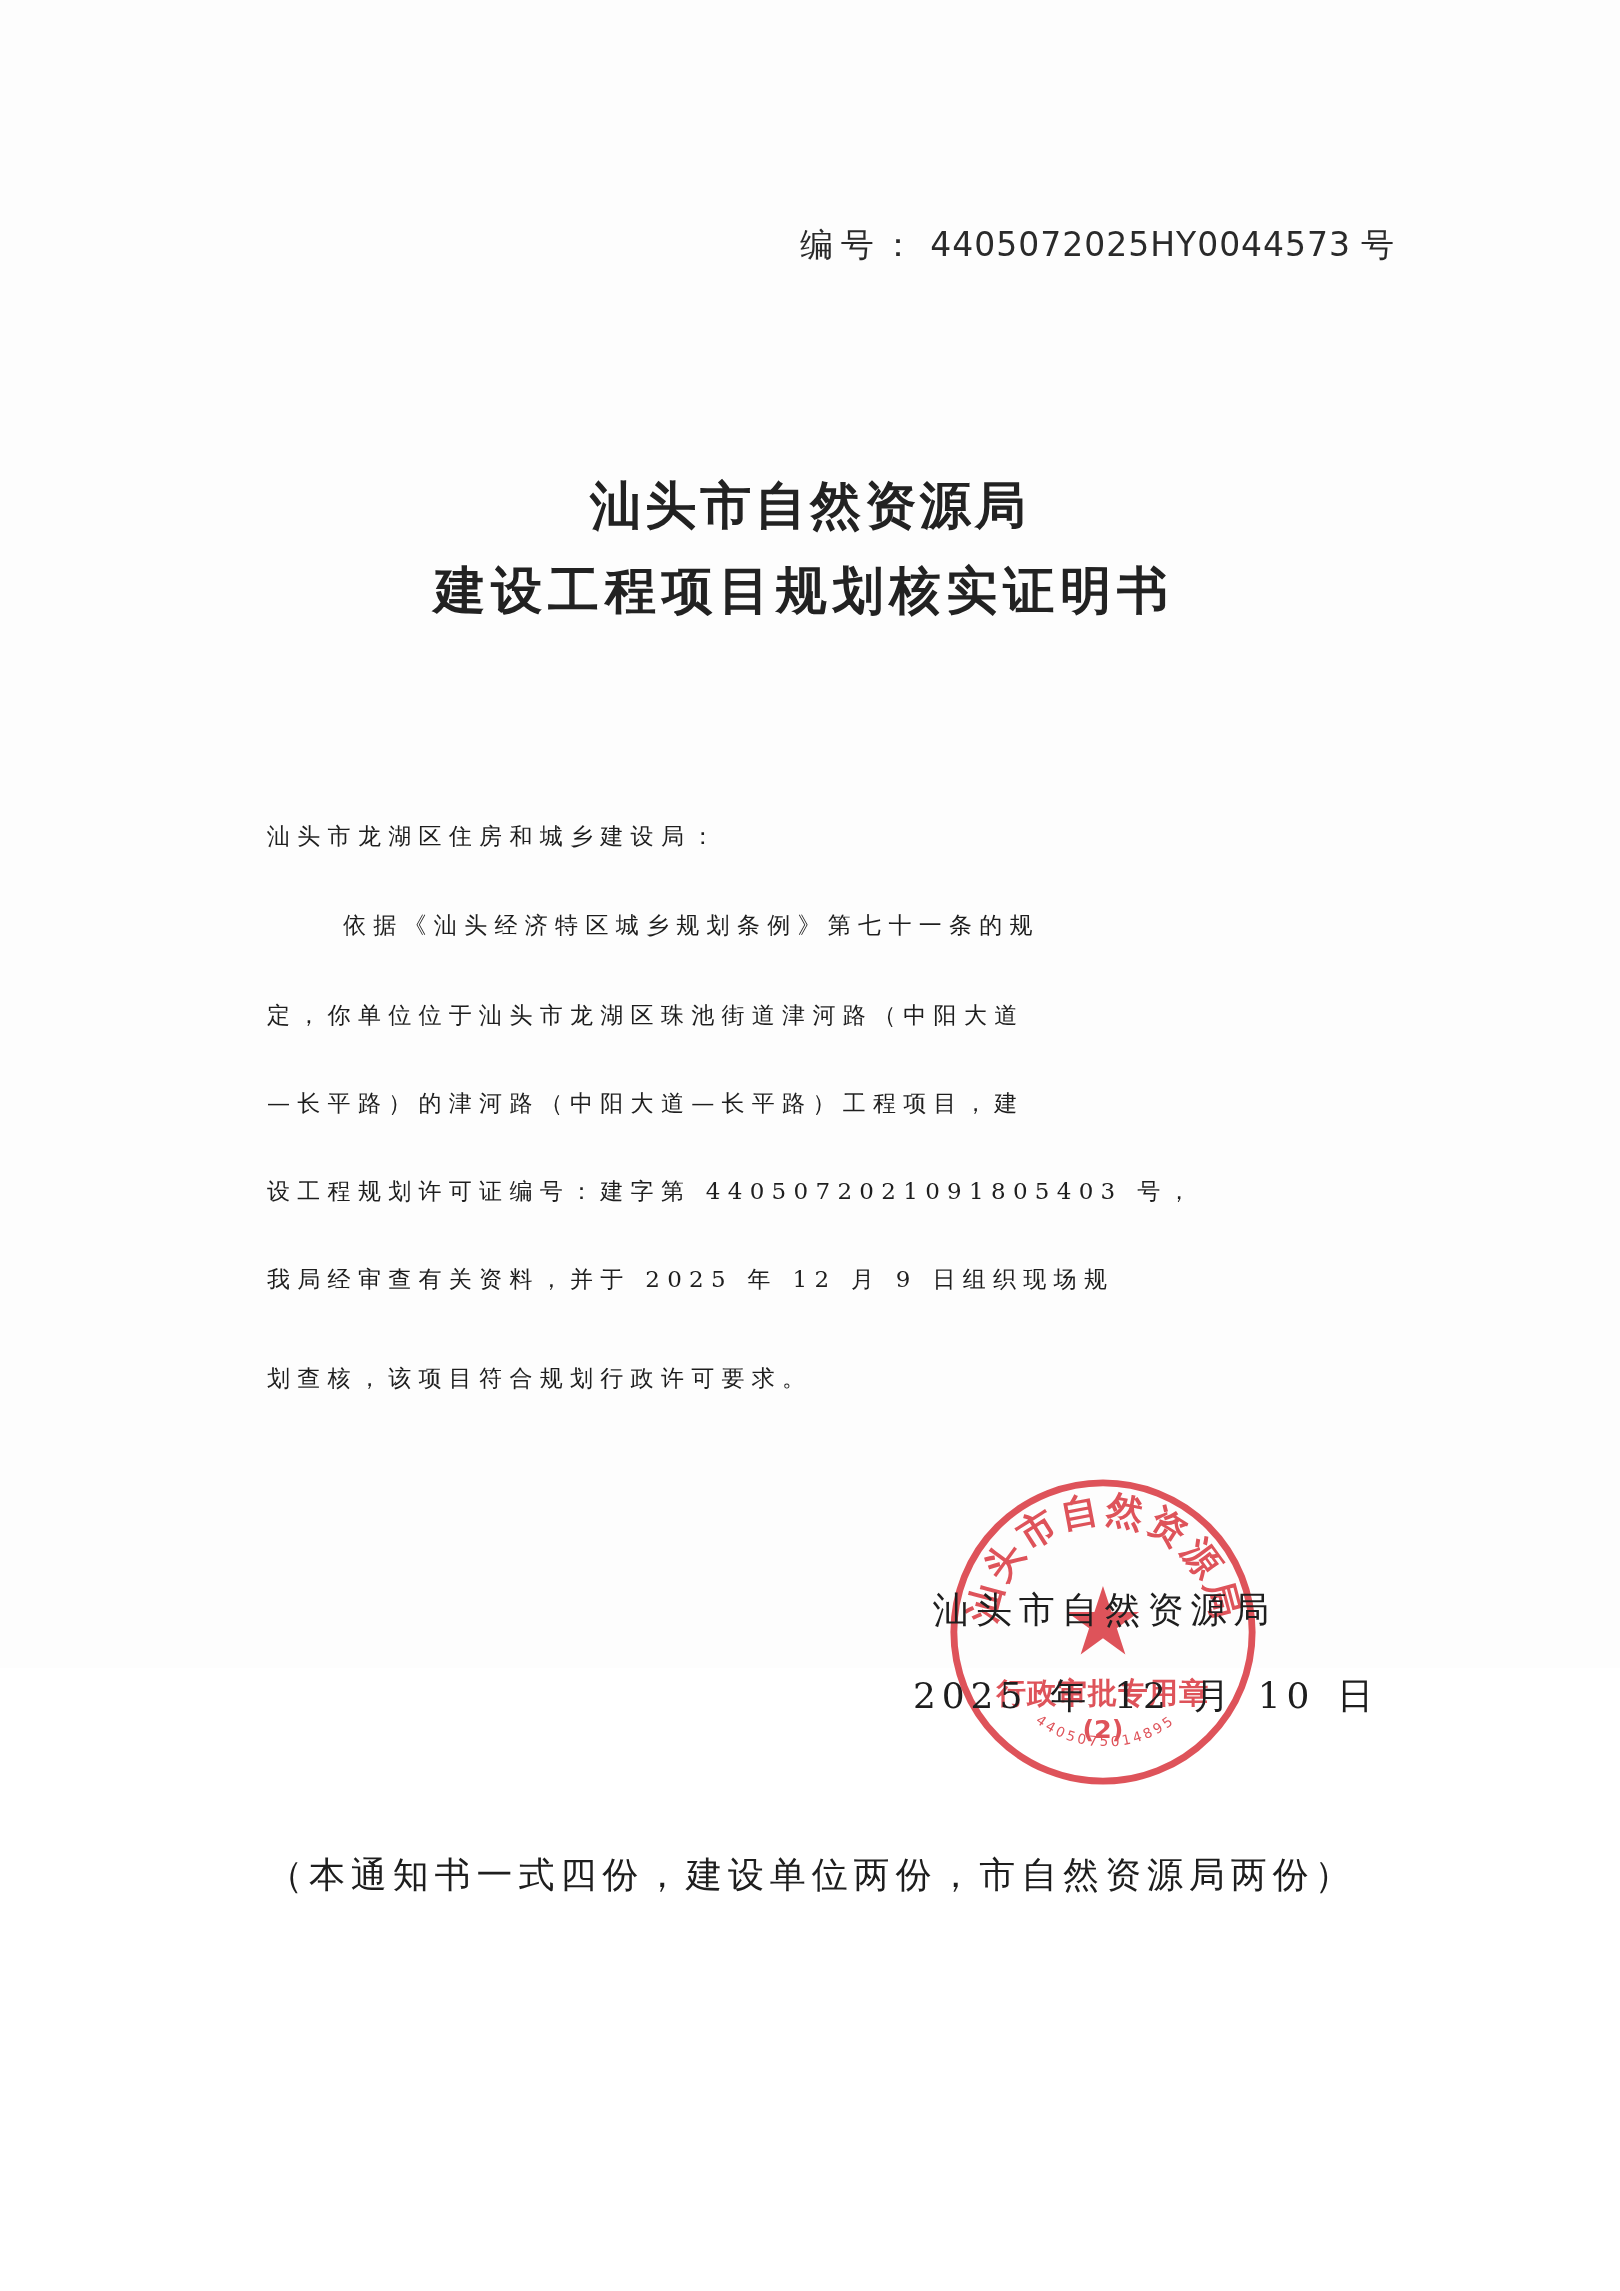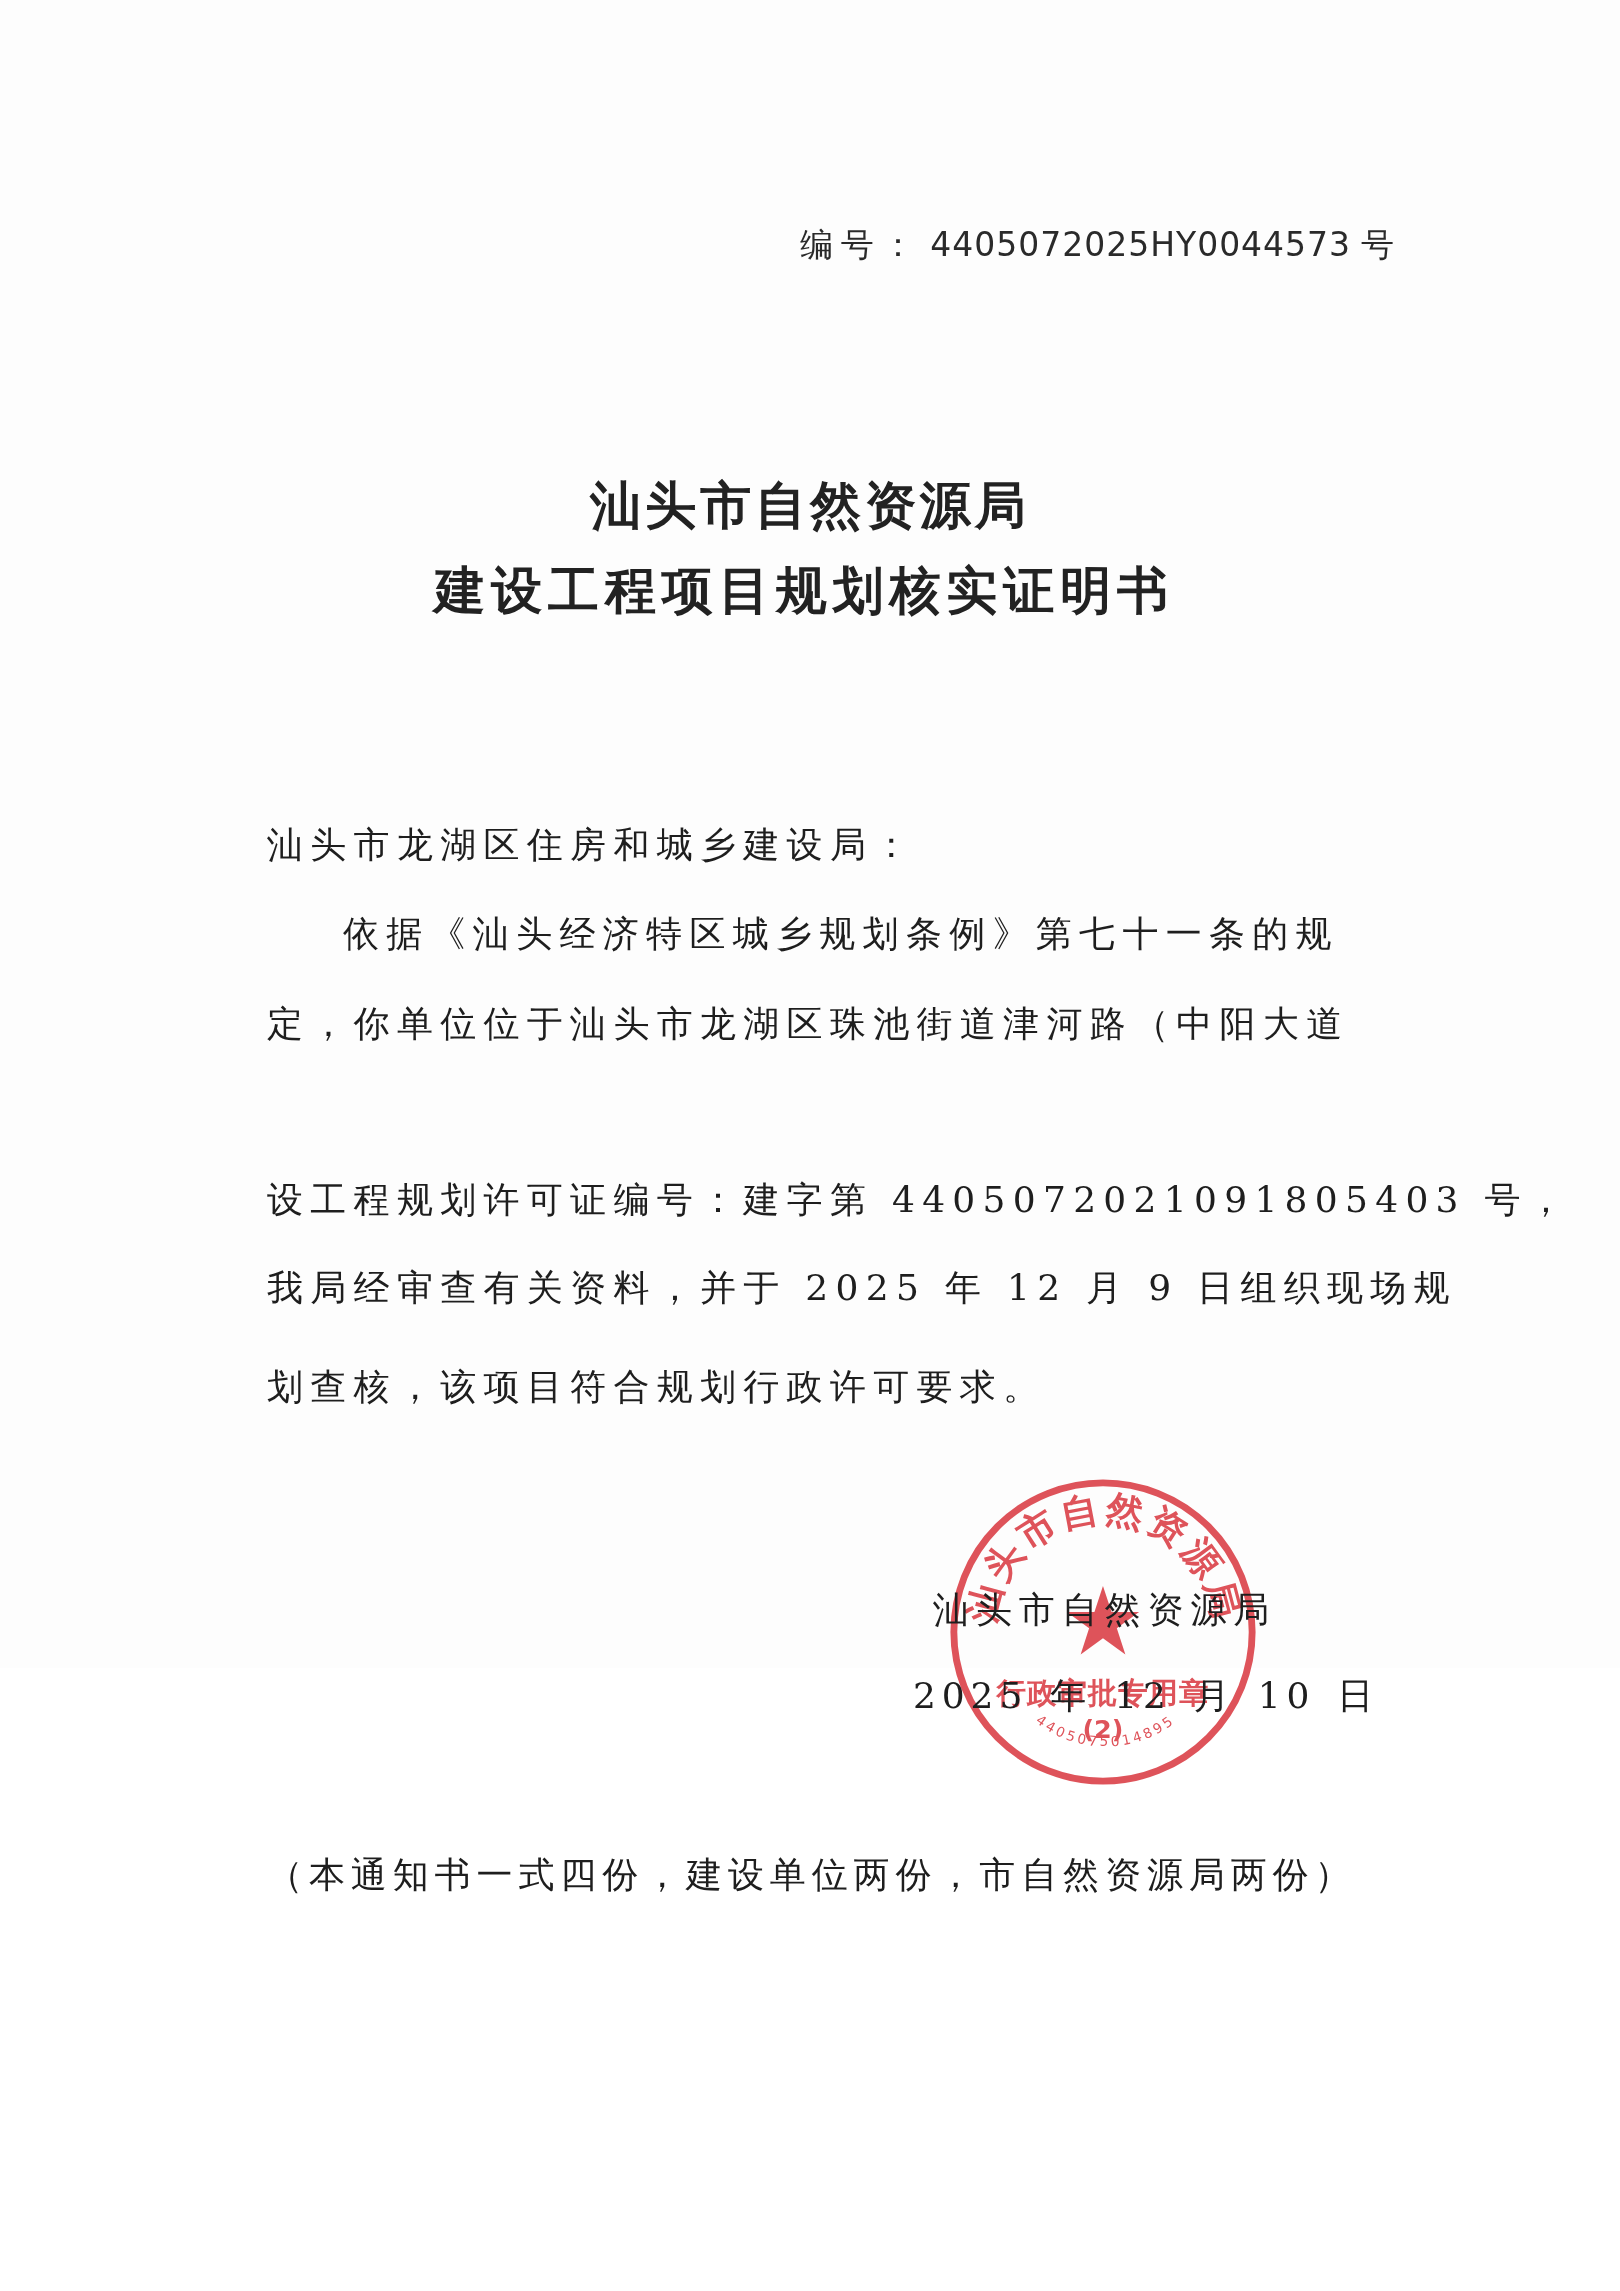--- a/index.html
+++ b/index.html
@@ -46,21 +46,21 @@
       font-size: 51px;
       color: #222;
       white-space: nowrap;
     }
     .title.l1 { top: 472px; letter-spacing: 3.9px; }
     .title.l2 { top: 557px; letter-spacing: 5.9px; left: -5.9px; }
 
     .body-line {
       position: absolute;
       left: 267px;
-      font-size: 36px;
+      font-size: 23px;
       letter-spacing: 7.3px;
       color: #1e1e1e;
       white-space: nowrap;
     }
     .recipient { top: 821px; }
     .p1 { top: 910px; left: 343px; }
     .p2 { top: 1000px; }
     .p3 { top: 1088px; }
     .p4 { top: 1176px; }
     .p5 { top: 1264px; }
@@ -117,20 +117,21 @@
     <span class="lbl">编号：</span><span class="num">4405072025HY0044573</span><span class="suffix">号</span>
   </div>
 
   <div class="title l1">汕头市自然资源局</div>
   <div class="title l2">建设工程项目规划核实证明书</div>
 
   <div class="body-line recipient">汕头市龙湖区住房和城乡建设局：</div>
 
   <div class="body-line p1">依据《汕头经济特区城乡规划条例》第七十一条的规</div>
   <div class="body-line p2">定，你单位位于汕头市龙湖区珠池街道津河路（中阳大道</div>
+  <div class="body-line p3">—长平路）的津河路（中阳大道—长平路）工程项目，建</div>
   <div class="body-line p4">设工程规划许可证编号：建字第 4405072021091805403 号，</div>
   <div class="body-line p5">我局经审查有关资料，并于 2025 年 12 月 9 日组织现场规</div>
   <div class="body-line p6">划查核，该项目符合规划行政许可要求。</div>
 
   <svg class="stamp" viewBox="0 0 320 320" xmlns="http://www.w3.org/2000/svg">
     <defs>
       <path id="ringPath" d="M 50 175 A 112 112 0 1 1 272 175"></path>
       <path id="codePath" d="M 70 230 A 115 115 0 0 0 255 230"></path>
     </defs>
     <circle cx="160" cy="160" r="152" fill="none" stroke="#d9363e" stroke-width="7"></circle>

